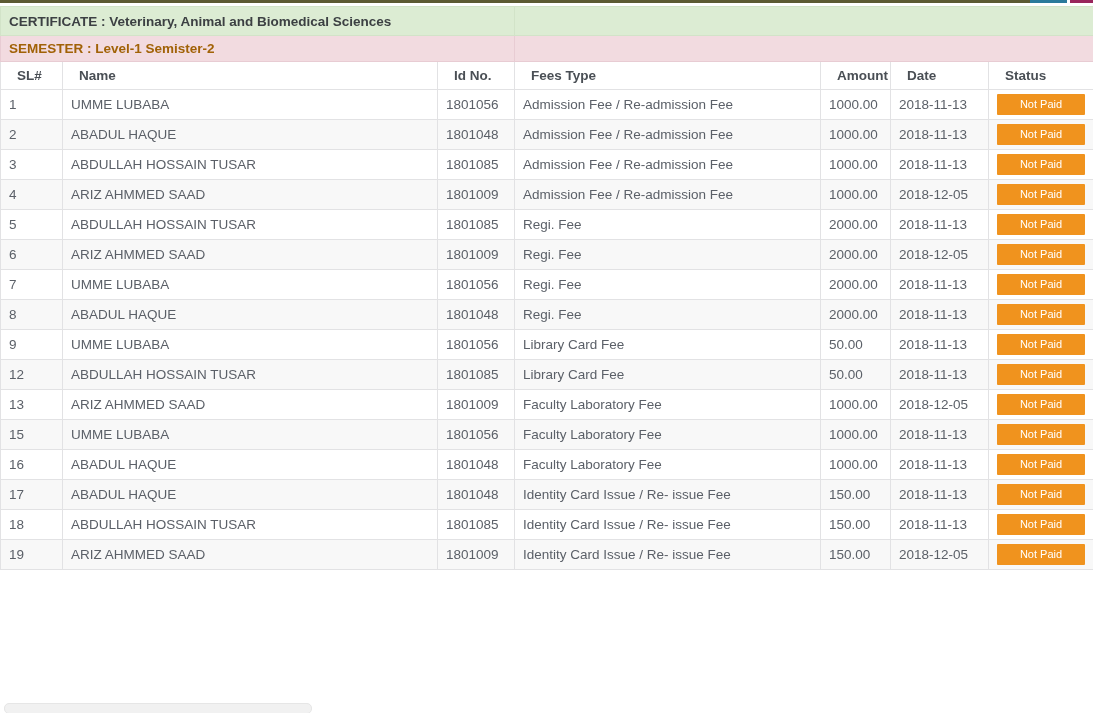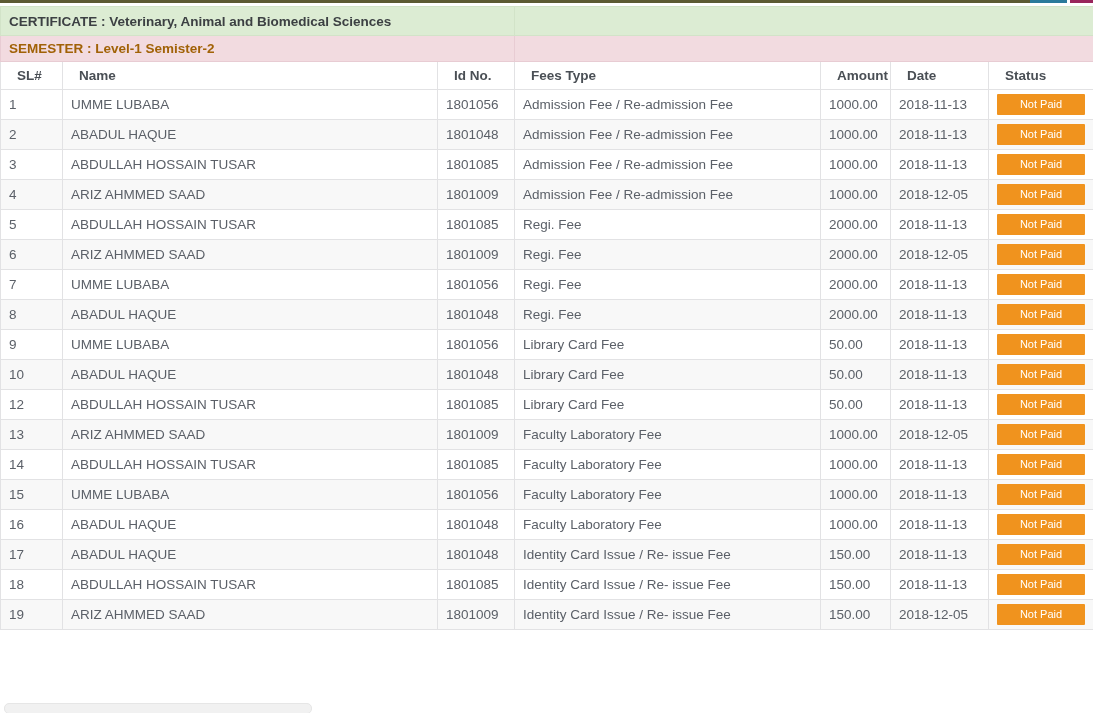--- a/index.html
+++ b/index.html
@@ -289,59 +289,37 @@
             <td>UMME LUBABA</td>
             <td>1801056</td>
             <td>Library Card Fee</td>
             <td>50.00</td>
             <td>2018-11-13</td>
             <td class="status-cell">
               <span class="badge">Not Paid</span>
             </td>
           </tr>
           <tr>
-            <td>10</td>
-            <td>ABADUL HAQUE</td>
-            <td>1801048</td>
-            <td>Library Card Fee</td>
-            <td>50.00</td>
-            <td>2018-11-13</td>
-            <td class="status-cell">
-              <span class="badge">Not Paid</span>
-            </td>
-          </tr>
-          <tr>
             <td>12</td>
             <td>ABDULLAH HOSSAIN TUSAR</td>
             <td>1801085</td>
             <td>Library Card Fee</td>
             <td>50.00</td>
             <td>2018-11-13</td>
             <td class="status-cell">
               <span class="badge">Not Paid</span>
             </td>
           </tr>
           <tr>
             <td>13</td>
             <td>ARIZ AHMMED SAAD</td>
             <td>1801009</td>
             <td>Faculty Laboratory Fee</td>
             <td>1000.00</td>
             <td>2018-12-05</td>
-            <td class="status-cell">
-              <span class="badge">Not Paid</span>
-            </td>
-          </tr>
-          <tr>
-            <td>14</td>
-            <td>ABDULLAH HOSSAIN TUSAR</td>
-            <td>1801085</td>
-            <td>Faculty Laboratory Fee</td>
-            <td>1000.00</td>
-            <td>2018-11-13</td>
             <td class="status-cell">
               <span class="badge">Not Paid</span>
             </td>
           </tr>
           <tr>
             <td>15</td>
             <td>UMME LUBABA</td>
             <td>1801056</td>
             <td>Faculty Laboratory Fee</td>
             <td>1000.00</td>

